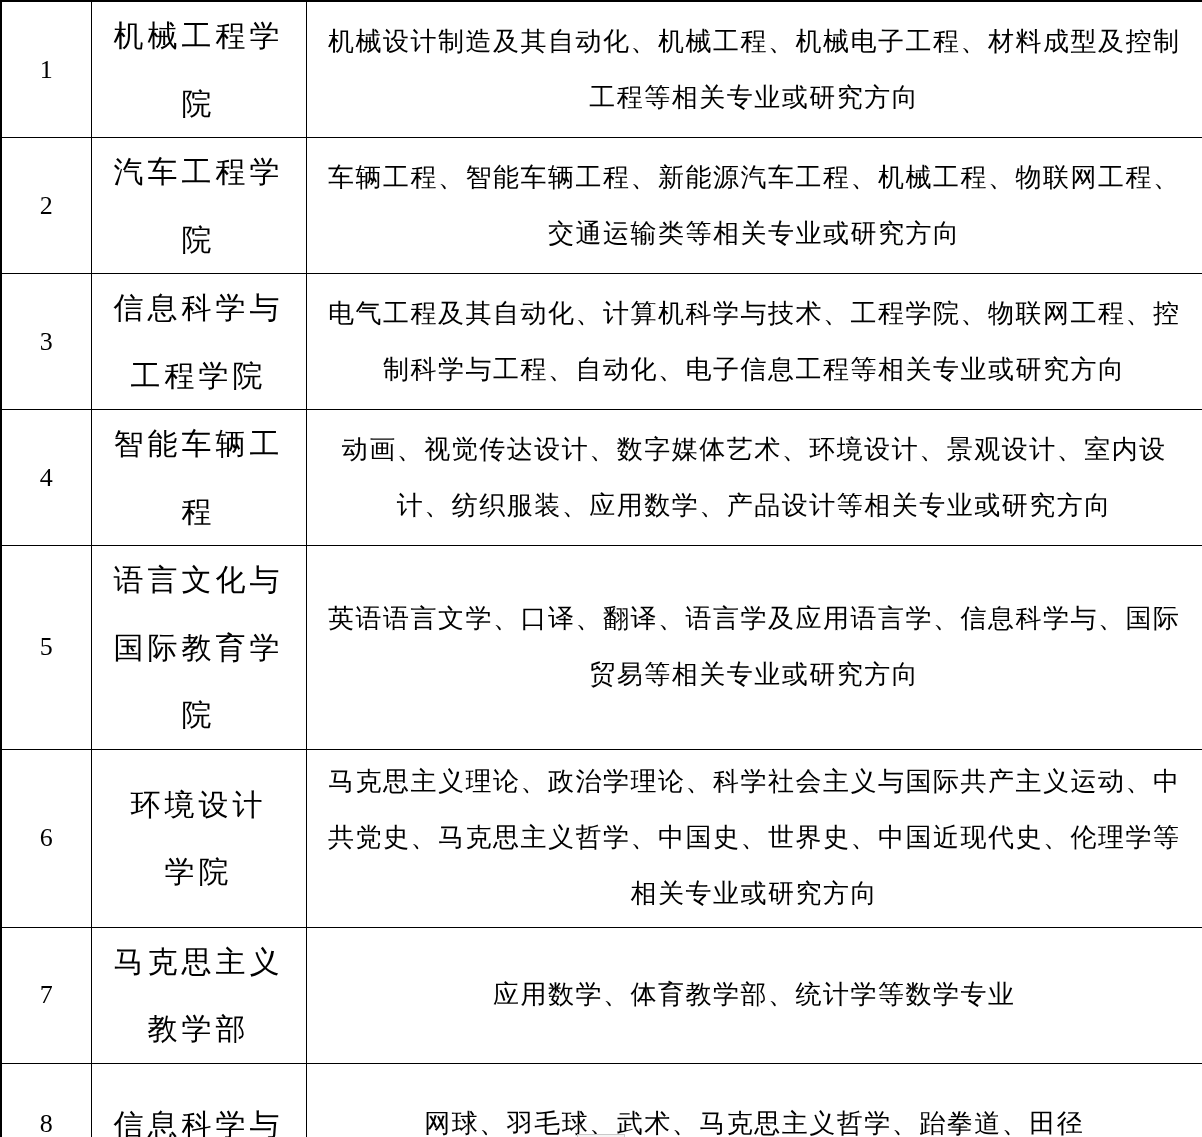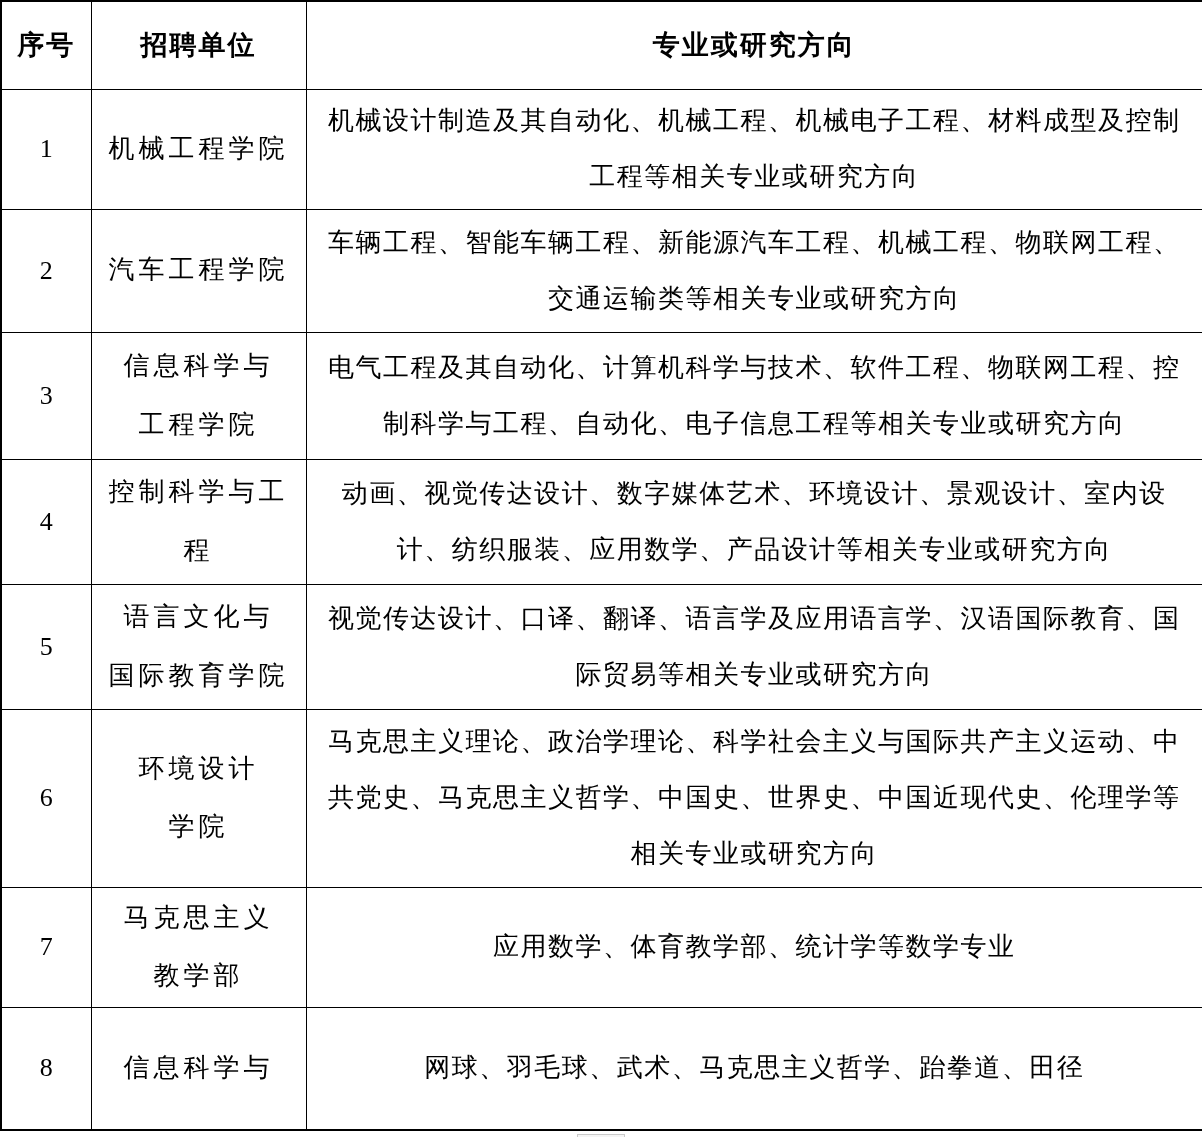--- a/index.html
+++ b/index.html
@@ -39,21 +39,21 @@
     font-size: 27px;
     font-weight: bold;
     letter-spacing: 2px;
   }
   td.no-cell {
     font-size: 26px;
     letter-spacing: 0;
     padding: 0 4px;
   }
   td.unit-cell {
-    font-size: 26px;
+    font-size: 30px;
     letter-spacing: 4px;
     white-space: pre-line;
     line-height: 2.25;
     padding: 0 6px;
   }
   td.majors-cell {
     font-size: 26px;
     letter-spacing: 1.5px;
     line-height: 2.15;
     padding: 0 12px;
@@ -85,56 +85,51 @@
 
 <div class="page">
 
   <table class="recruit">
     <colgroup>
       <col style="width:90px">
       <col style="width:215px">
       <col style="width:897px">
     </colgroup>
     <tbody>
-      <tr class="h-hdr">
-        <th class="hdr">序号</th>
-        <th class="hdr">招聘单位</th>
-        <th class="hdr">专业或研究方向</th>
-      </tr>
 
       <tr class="h-r1">
         <td class="no-cell">1</td>
         <td class="unit-cell">机械工程学院</td>
         <td class="majors-cell">机械设计制造及其自动化、机械工程、机械电子工程、材料成型及控制工程等相关专业或研究方向</td>
       </tr>
 
       <tr class="h-r2">
         <td class="no-cell">2</td>
         <td class="unit-cell">汽车工程学院</td>
         <td class="majors-cell">车辆工程、智能车辆工程、新能源汽车工程、机械工程、物联网工程、交通运输类等相关专业或研究方向</td>
       </tr>
 
       <tr class="h-r3">
         <td class="no-cell">3</td>
         <td class="unit-cell">信息科学与
 工程学院</td>
-        <td class="majors-cell">电气工程及其自动化、计算机科学与技术、软件工程、物联网工程、控制科学与工程、自动化、电子信息工程等相关专业或研究方向</td>
+        <td class="majors-cell">电气工程及其自动化、计算机科学与技术、工程学院、物联网工程、控制科学与工程、自动化、电子信息工程等相关专业或研究方向</td>
       </tr>
 
       <tr class="h-r4">
         <td class="no-cell">4</td>
-        <td class="unit-cell">控制科学与工程</td>
+        <td class="unit-cell">智能车辆工程</td>
         <td class="majors-cell">动画、视觉传达设计、数字媒体艺术、环境设计、景观设计、室内设计、纺织服装、应用数学、产品设计等相关专业或研究方向</td>
       </tr>
 
       <tr class="h-r5">
         <td class="no-cell">5</td>
         <td class="unit-cell">语言文化与
 国际教育学院</td>
-        <td class="majors-cell">视觉传达设计、口译、翻译、语言学及应用语言学、汉语国际教育、国际贸易等相关专业或研究方向</td>
+        <td class="majors-cell">英语语言文学、口译、翻译、语言学及应用语言学、信息科学与、国际贸易等相关专业或研究方向</td>
       </tr>
 
       <tr class="h-r6">
         <td class="no-cell">6</td>
         <td class="unit-cell">环境设计
 学院</td>
         <td class="majors-cell">马克思主义理论、政治学理论、科学社会主义与国际共产主义运动、中共党史、马克思主义哲学、中国史、世界史、中国近现代史、伦理学等相关专业或研究方向</td>
       </tr>
 
       <tr class="h-r7">

